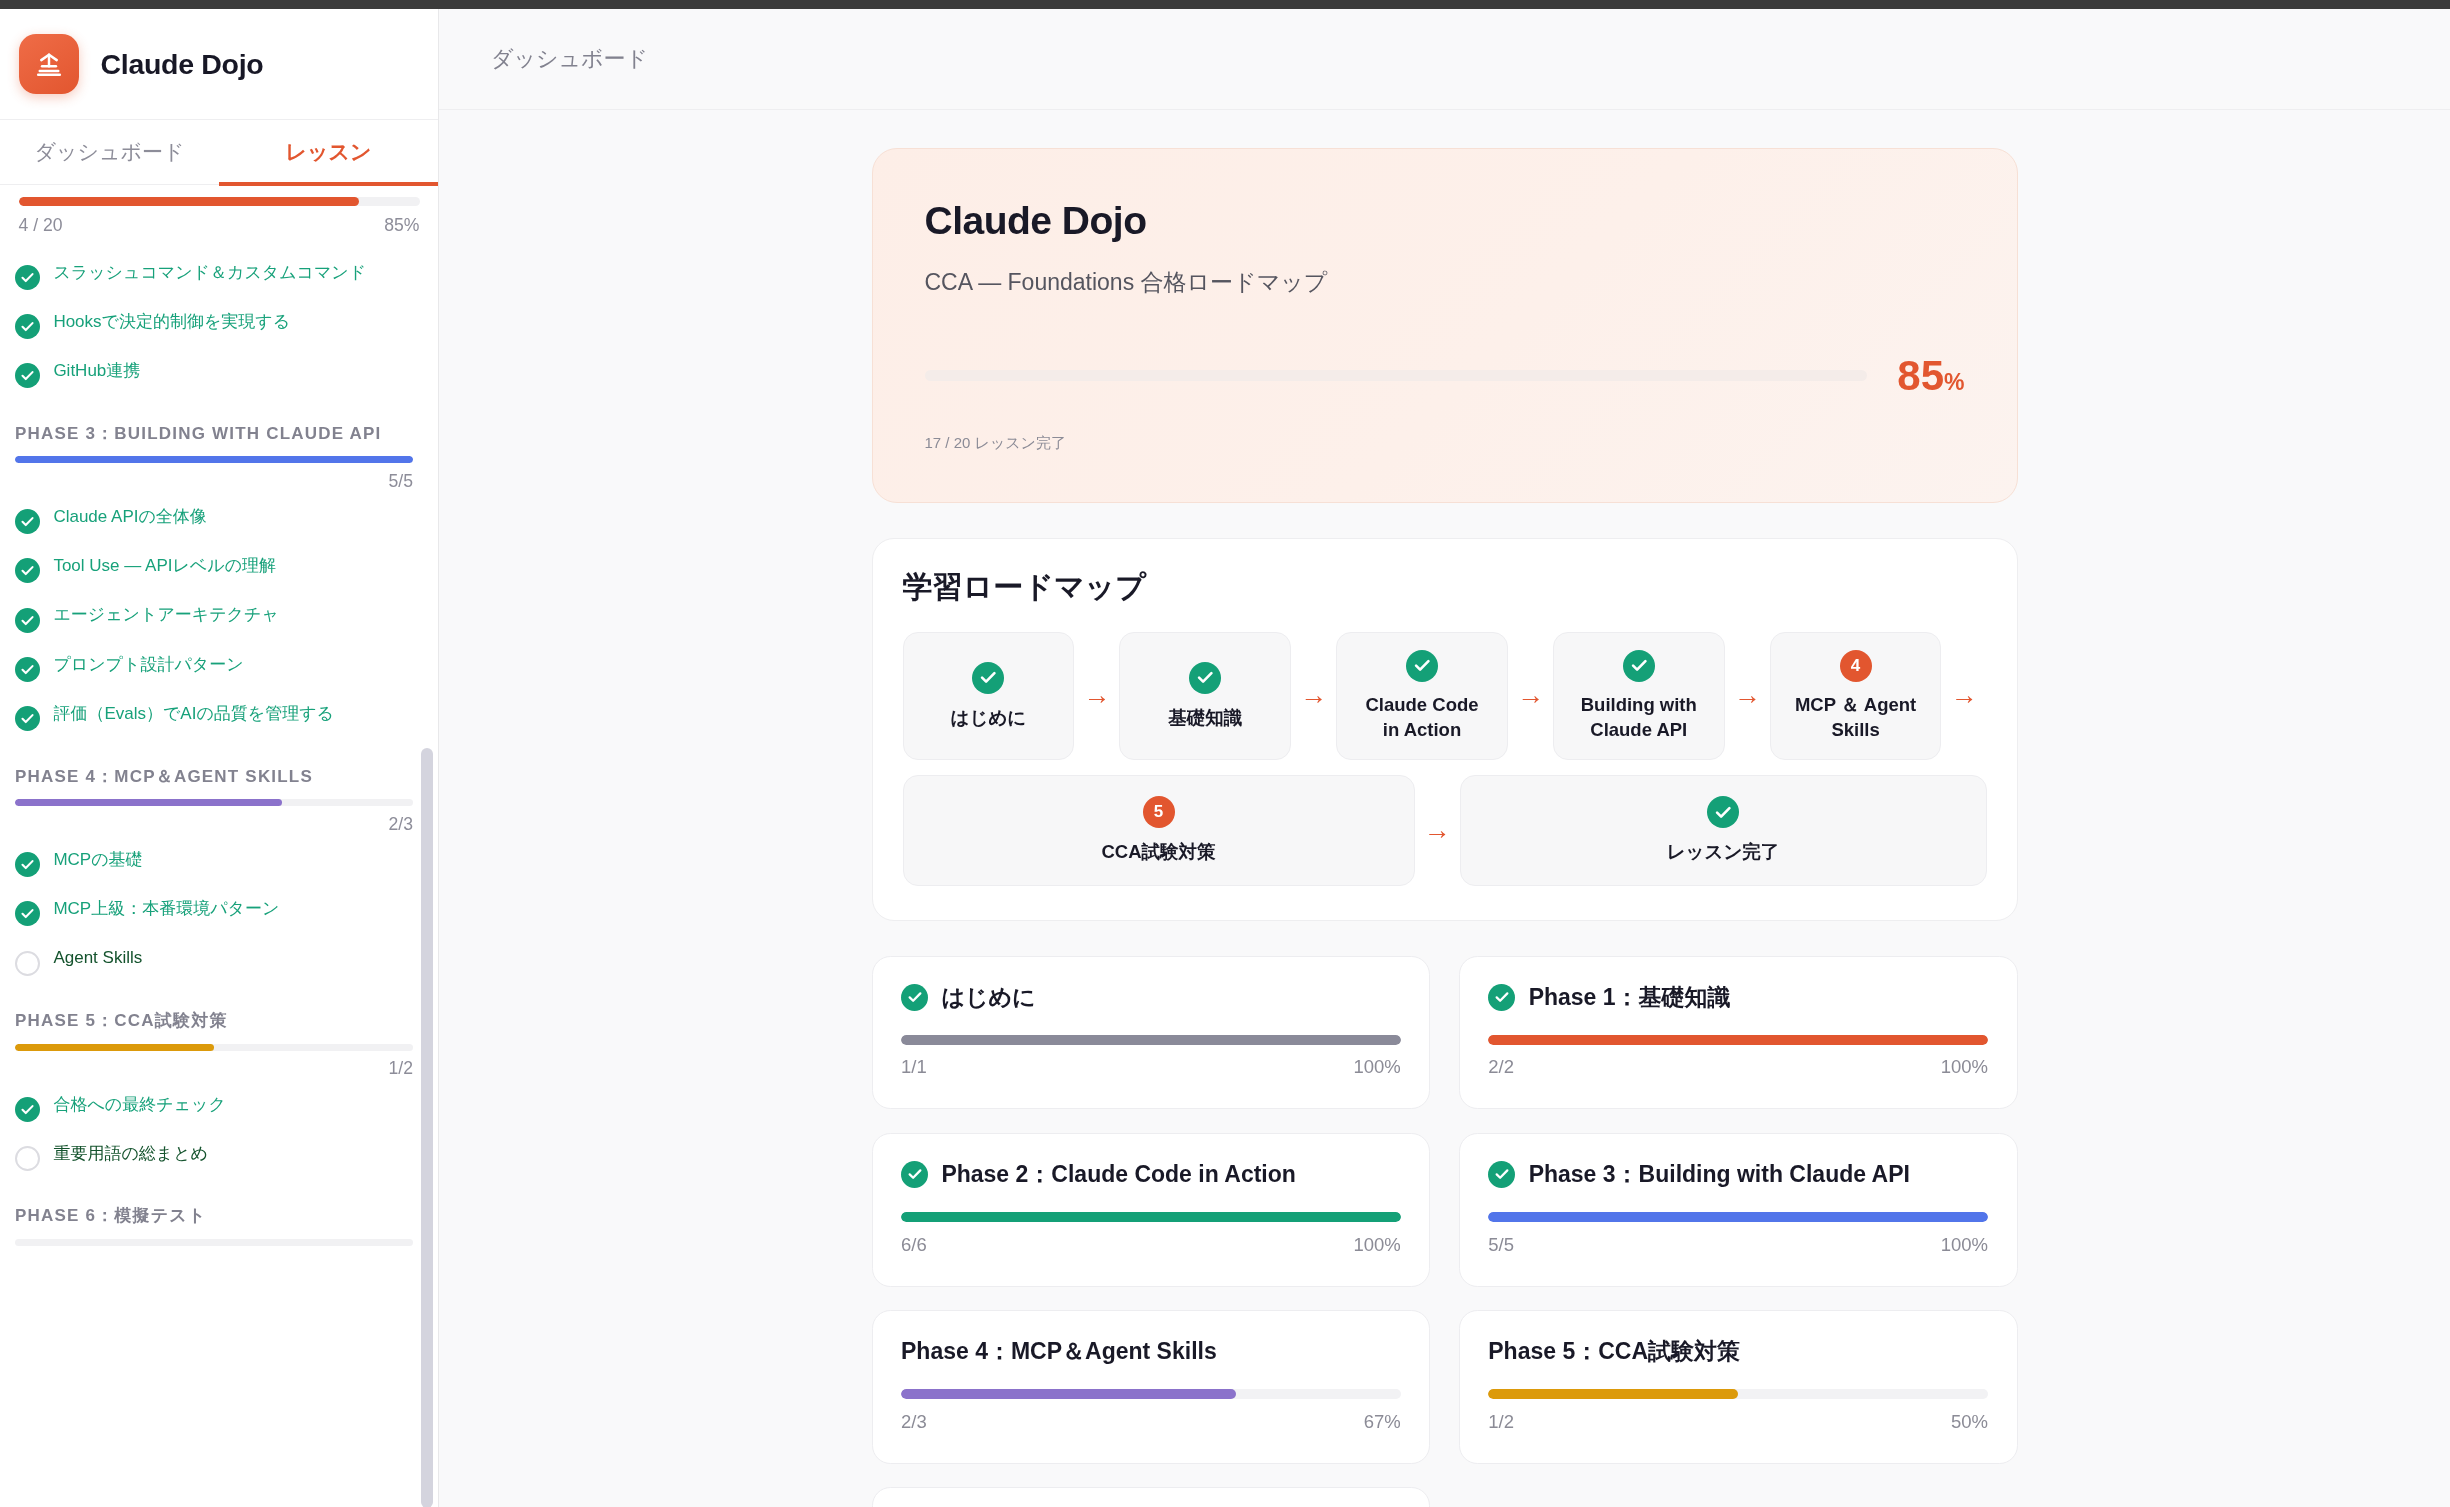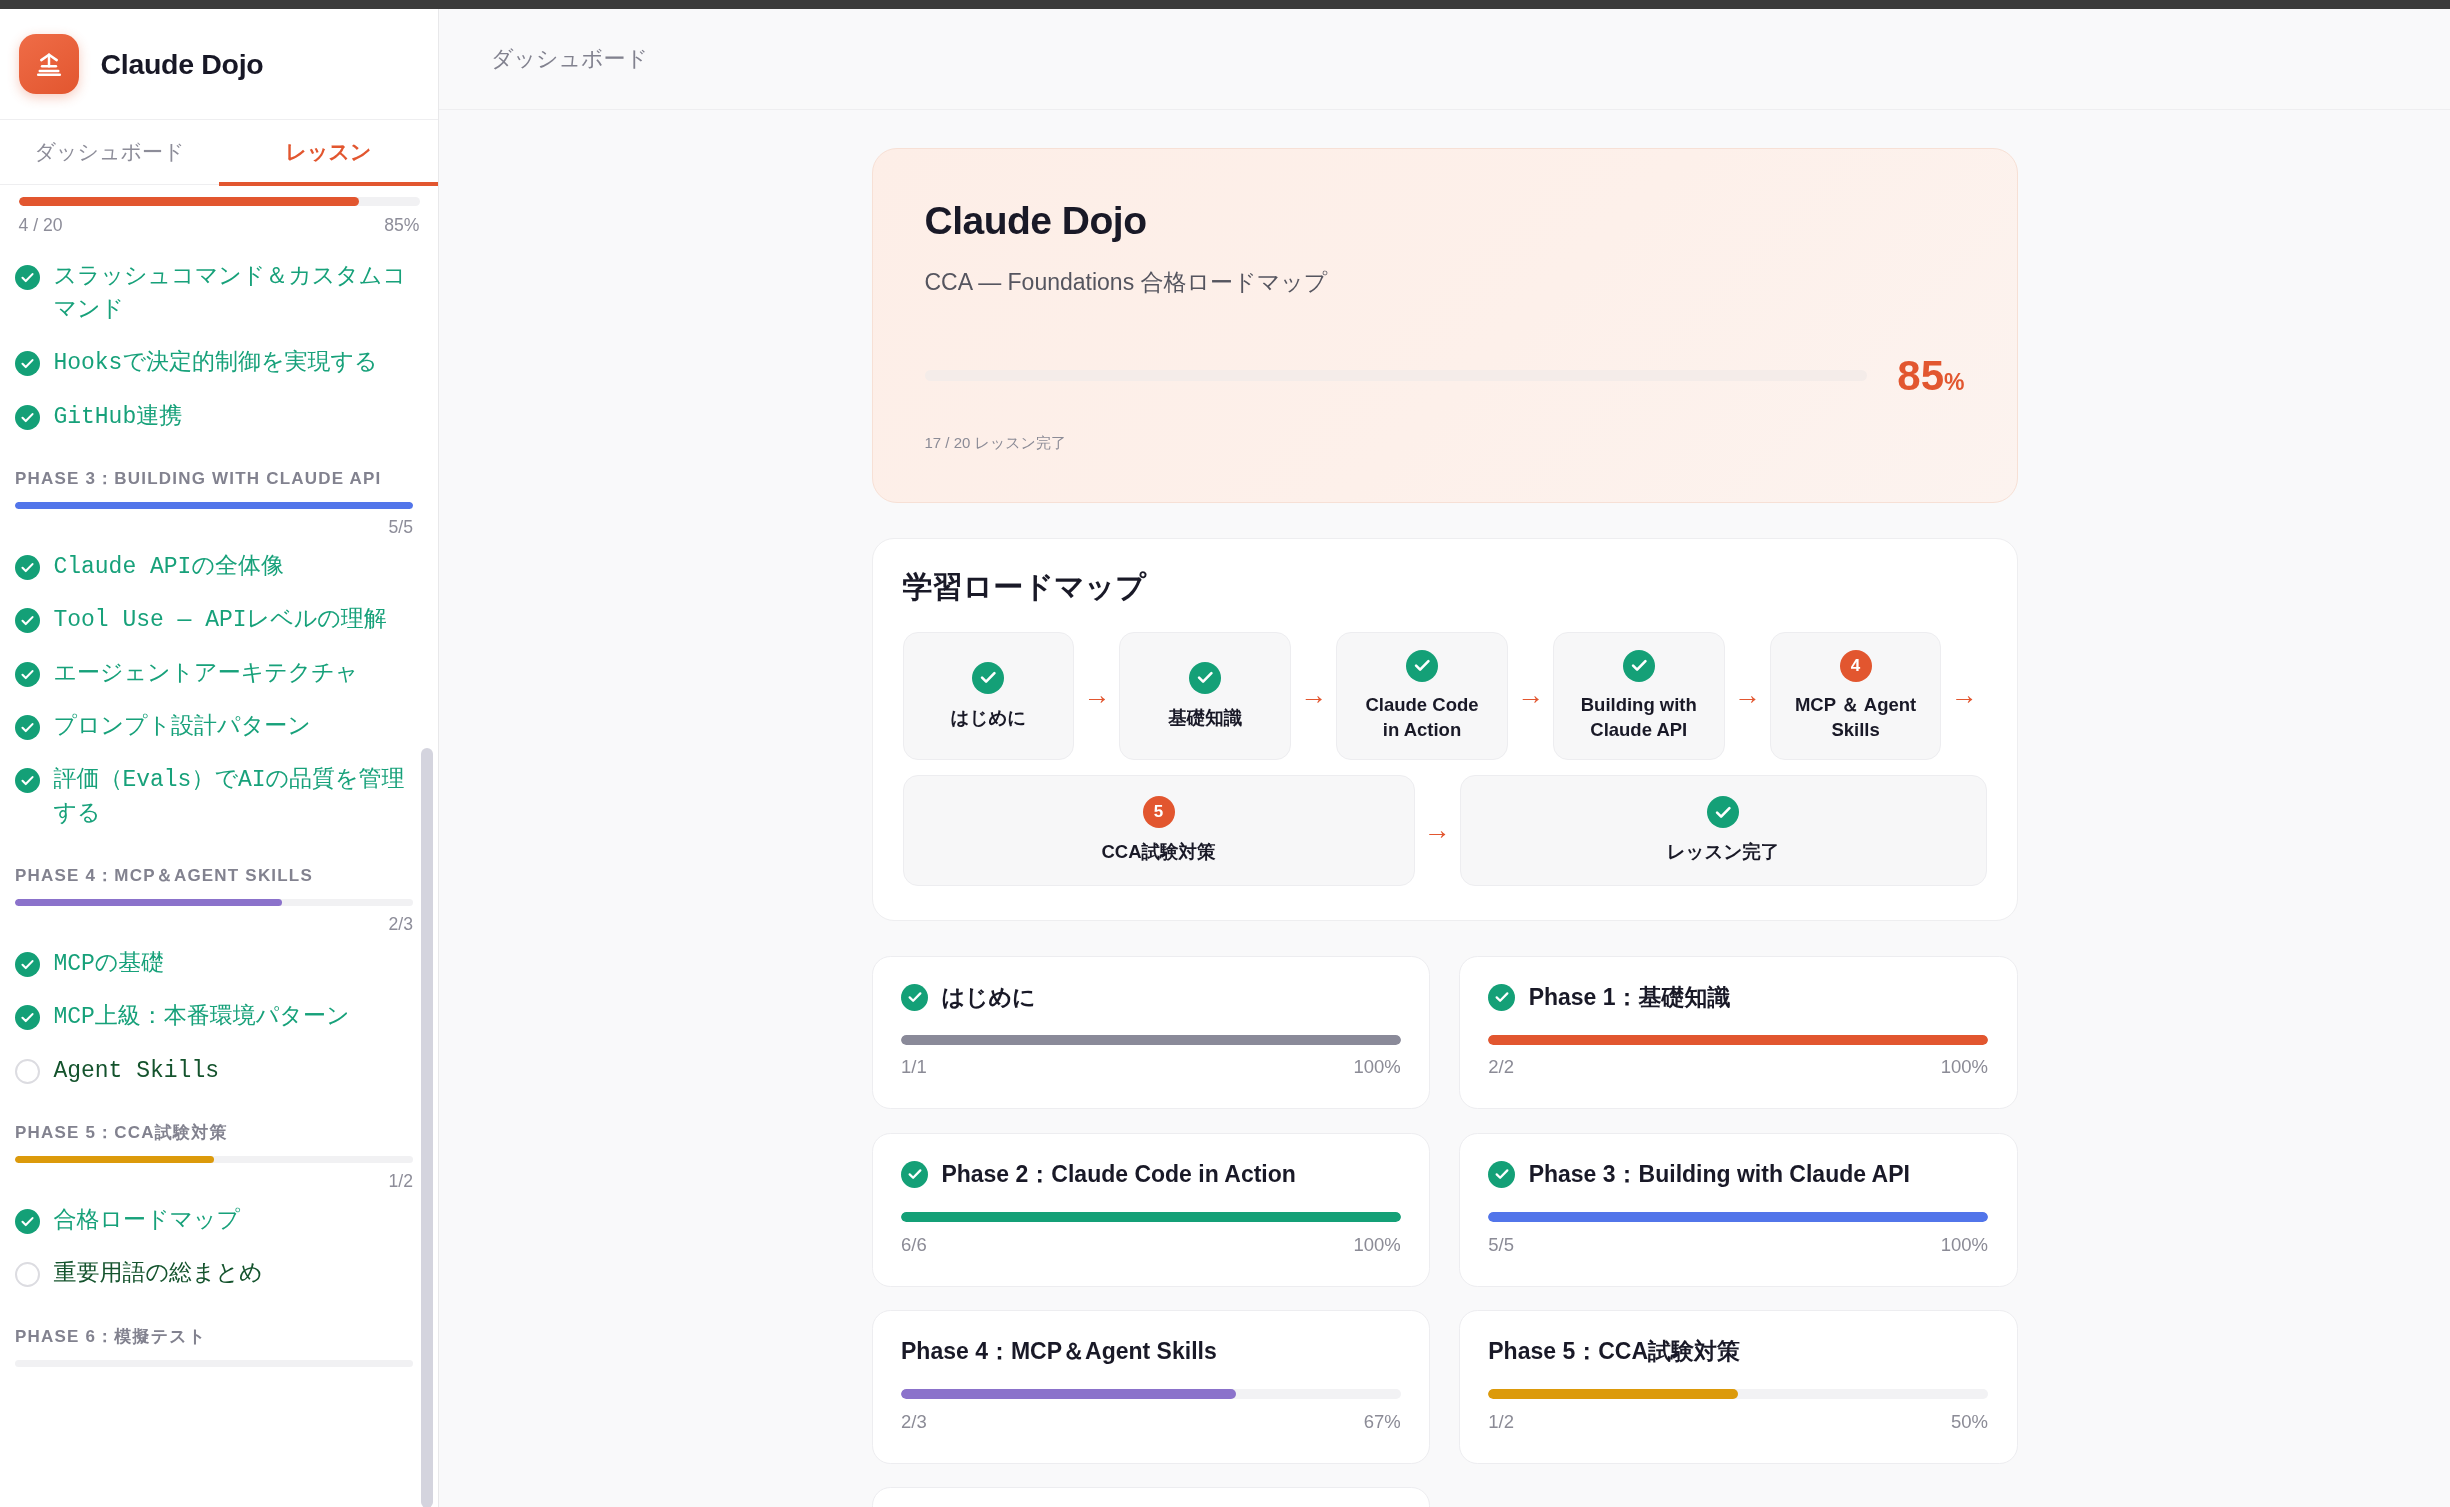--- a/index.html
+++ b/index.html
@@ -113,21 +113,21 @@
     text-align: right; font-size: 17.6px; color: #8d8d99; margin-top: 7.6px;
   }
 
   .lesson {
     display: flex; align-items: flex-start;
     gap: 13.4px;
     padding: 10px 0;
     cursor: pointer;
     line-height: 1.45;
   }
-  .lesson-label { font-size: 23px; font-family: Liberation Mono, monospace; }
+  .lesson-label { font-size: 17px; }
   .lesson.done .lesson-label  { color: #17a17a; }
   .lesson.todo .lesson-label  { color: #14532d; }
 
   .ck {
     width: 25px; height: 25px; flex: 0 0 auto;
     border-radius: 50%; margin-top: 4.2px;
     display: flex; align-items: center; justify-content: center;
   }
   .ck.done { background: #14a077; }
   .ck.done svg { width: 15px; height: 15px; }
@@ -420,21 +420,21 @@
             <div class="phase-bar-fill" style="width:50%;background:#dc9a0b"></div>
           </div>
           <div class="phase-count">1/2</div>
         </div>
         <div class="lesson done">
           <span class="ck done">
             <svg viewBox="0 0 24 24" aria-hidden="true">
               <path d="M4 12.5 L9.2 17.6 L20 6.6" fill="none" stroke="#fff" stroke-width="3.4" stroke-linecap="round" stroke-linejoin="round"></path>
             </svg>
           </span>
-          <span class="lesson-label">合格ロードマップ</span>
+          <span class="lesson-label">合格への最終チェック</span>
         </div>
         <div class="lesson todo">
           <span class="ck todo"></span>
           <span class="lesson-label">重要用語の総まとめ</span>
         </div>
         <div class="phase-head">PHASE 6：模擬テスト</div>
         <div class="phase-bar-wrap">
           <div class="phase-bar-track">
             <div class="phase-bar-fill" style="width:0%;background:#8a8a99"></div>
           </div>

